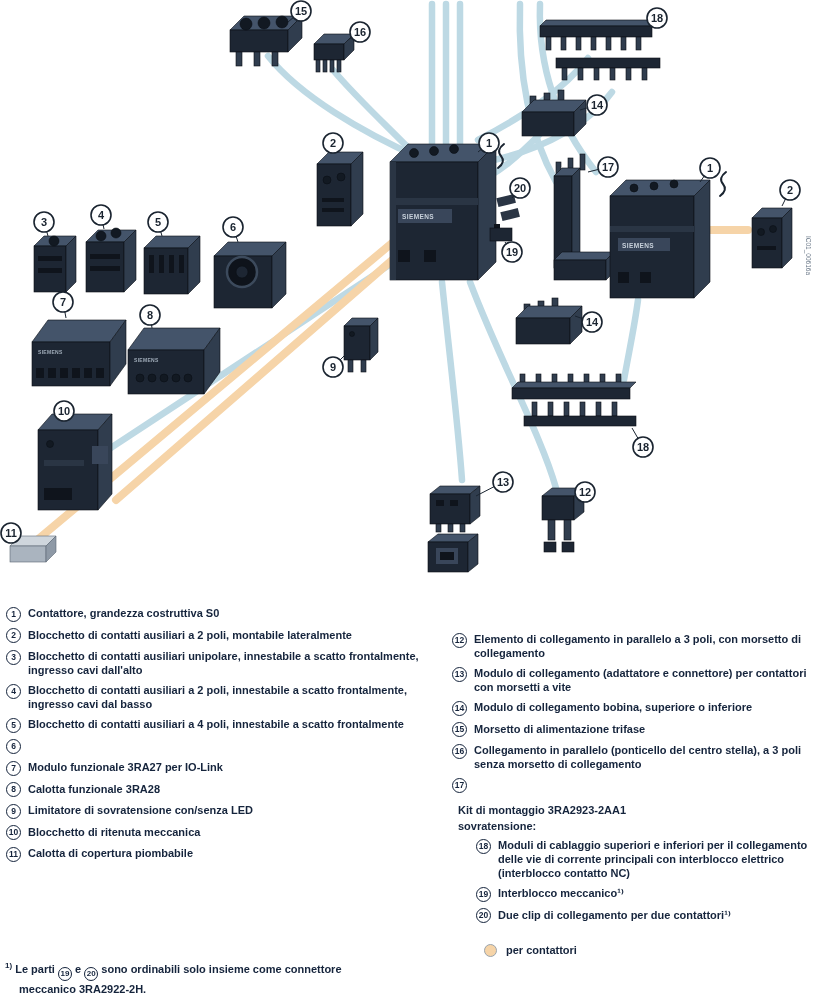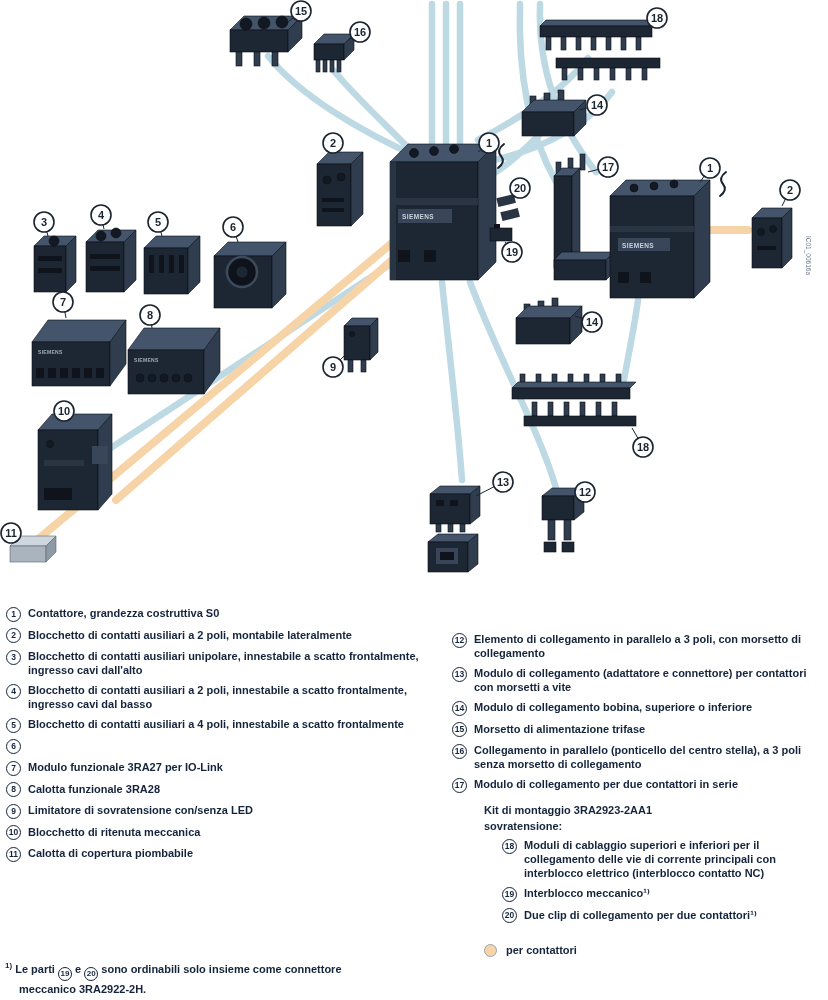--- a/index.html
+++ b/index.html
@@ -31,21 +31,21 @@
   
   .legend { position:absolute; left:0; top:606px; width:828px; color:#15243c;
             font-weight:bold; font-size:11px; line-height:1.28; }
   .legend-col-left  { position:absolute; left:6px;  top:0;   width:438px; }
   .legend-col-right { position:absolute; left:452px; top:26px; width:372px; }
   .legend-row { display:flex; gap:7px; margin-bottom:6px; align-items:flex-start; }
   .num-badge { flex:0 0 auto; width:15px; height:15px; border:1.4px solid #15243c; border-radius:50%;
                display:inline-flex; align-items:center; justify-content:center;
                font-size:8.5px; background:#fff; margin-top:0.5px; }
   .legend-text { display:block; }
-  .kit { margin-top:10px; margin-left:32px; }
+  .kit { margin-top:10px; margin-left:6px; }
   .kit-title, .kit-sub { margin-bottom:2px; }
   .kit-items { margin-left:18px; margin-top:5px; }
   .color-key { margin-left:32px; margin-top:20px;text-align:center; }
   .color-key-row { display:flex; gap:9px; align-items:center; margin-bottom:9px; }
   .swatch { flex:0 0 auto; width:13px; height:13px; border-radius:50%; border:1px solid #9aa4ad; }
   .footnote { position:absolute; left:5px; top:960px; width:392px; font-size:11px; font-weight:bold;
               color:#15243c; line-height:1.5; padding-left:14px; text-indent:-14px; }
   .fn-marker { vertical-align:super; font-size:8px; }
   .num-badge.small { width:14px; height:14px; font-size:8px; vertical-align:-3px; text-indent:0; }
 </style>
@@ -550,21 +550,20 @@
     <span class="legend-text">Morsetto di alimentazione trifase</span>
   </div>
 
   <div class="legend-row">
     <span class="num-badge">16</span>
     <span class="legend-text">Collegamento in parallelo (ponticello del centro stella), a 3 poli senza morsetto di collegamento</span>
   </div>
 
   <div class="legend-row">
     <span class="num-badge">17</span>
-    <span class="legend-text">Modulo di collegamento per due contattori in serie</span>
   </div>
 </div>
 
       <div class="kit">
         <div class="kit-title">Kit di montaggio 3RA2923-2AA1</div>
         <div class="kit-sub">sovratensione:</div>
         <div class="kit-items">
   <div class="legend-row">
     <span class="num-badge">18</span>
     <span class="legend-text">Moduli di cablaggio superiori e inferiori per il collegamento delle vie di corrente principali con interblocco elettrico (interblocco contatto NC)</span>

